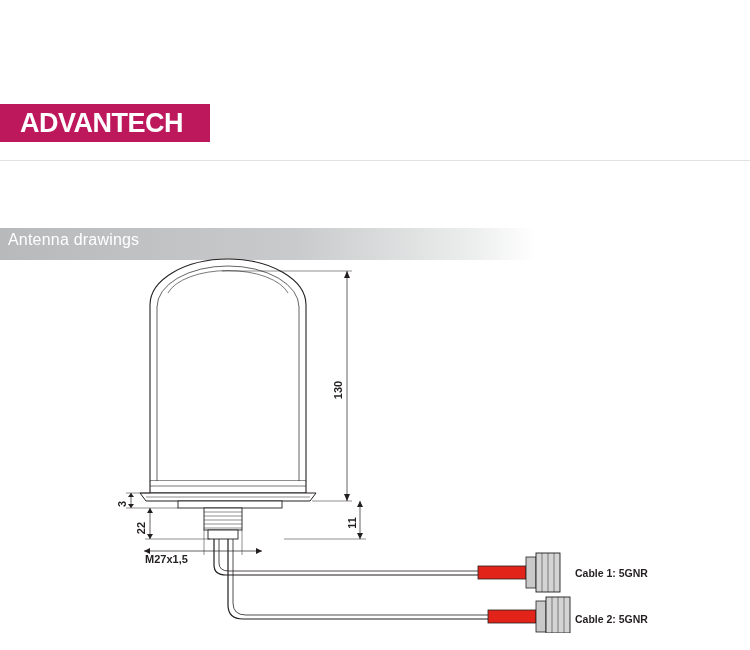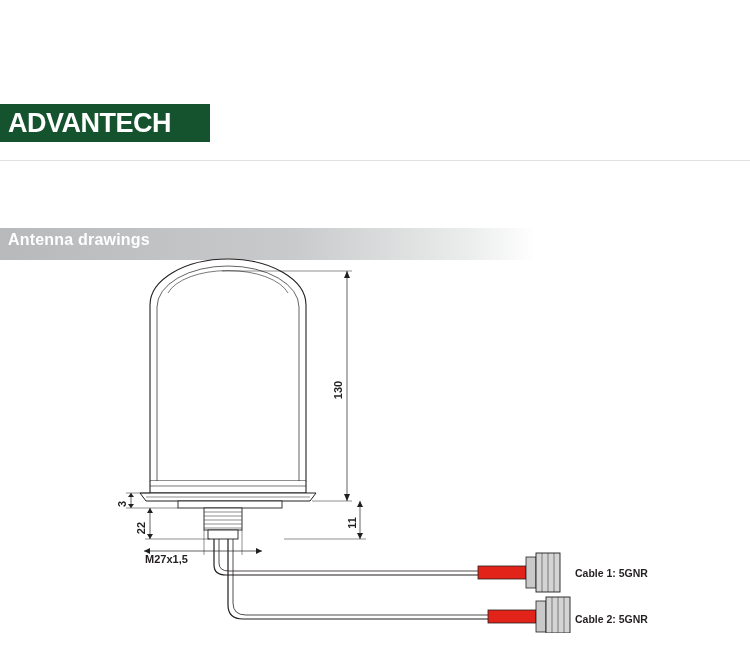--- a/index.html
+++ b/index.html
@@ -15,24 +15,24 @@
     overflow: hidden;
   }
 
   
   .brand-bar {
     position: absolute;
     left: 0;
     top: 104px;
     width: 210px;
     height: 38px;
-    background: #14532d;
+    background: #be185d;
     display: flex;
     align-items: center;
-    padding-left: 8px;
+    padding-left: 20px;
     box-sizing: border-box;
   }
   .brand-text {
     color: #ffffff;
     font-size: 27px;
     font-weight: bold;
     letter-spacing: -0.5px;
     font-family: "Liberation Sans", sans-serif;
     white-space: nowrap;
   }
@@ -53,21 +53,21 @@
     width: 535px;
     height: 32px;
     background: linear-gradient(to right, #b7b9bb 0%, #c8cacb 55%, #eceded 88%, #ffffff 100%);
     border-radius: 0 4px 4px 0;
   }
   .section-title {
     position: absolute;
     left: 8px;
     top: 231px;
     font-size: 16px;
-    font-weight: bold;
+    font-weight: normal;
     color: #ffffff;
     letter-spacing: 0.2px;
   }
 
   
   .drawing {
     position: absolute;
     left: 0;
     top: 245px;
     width: 750px;

